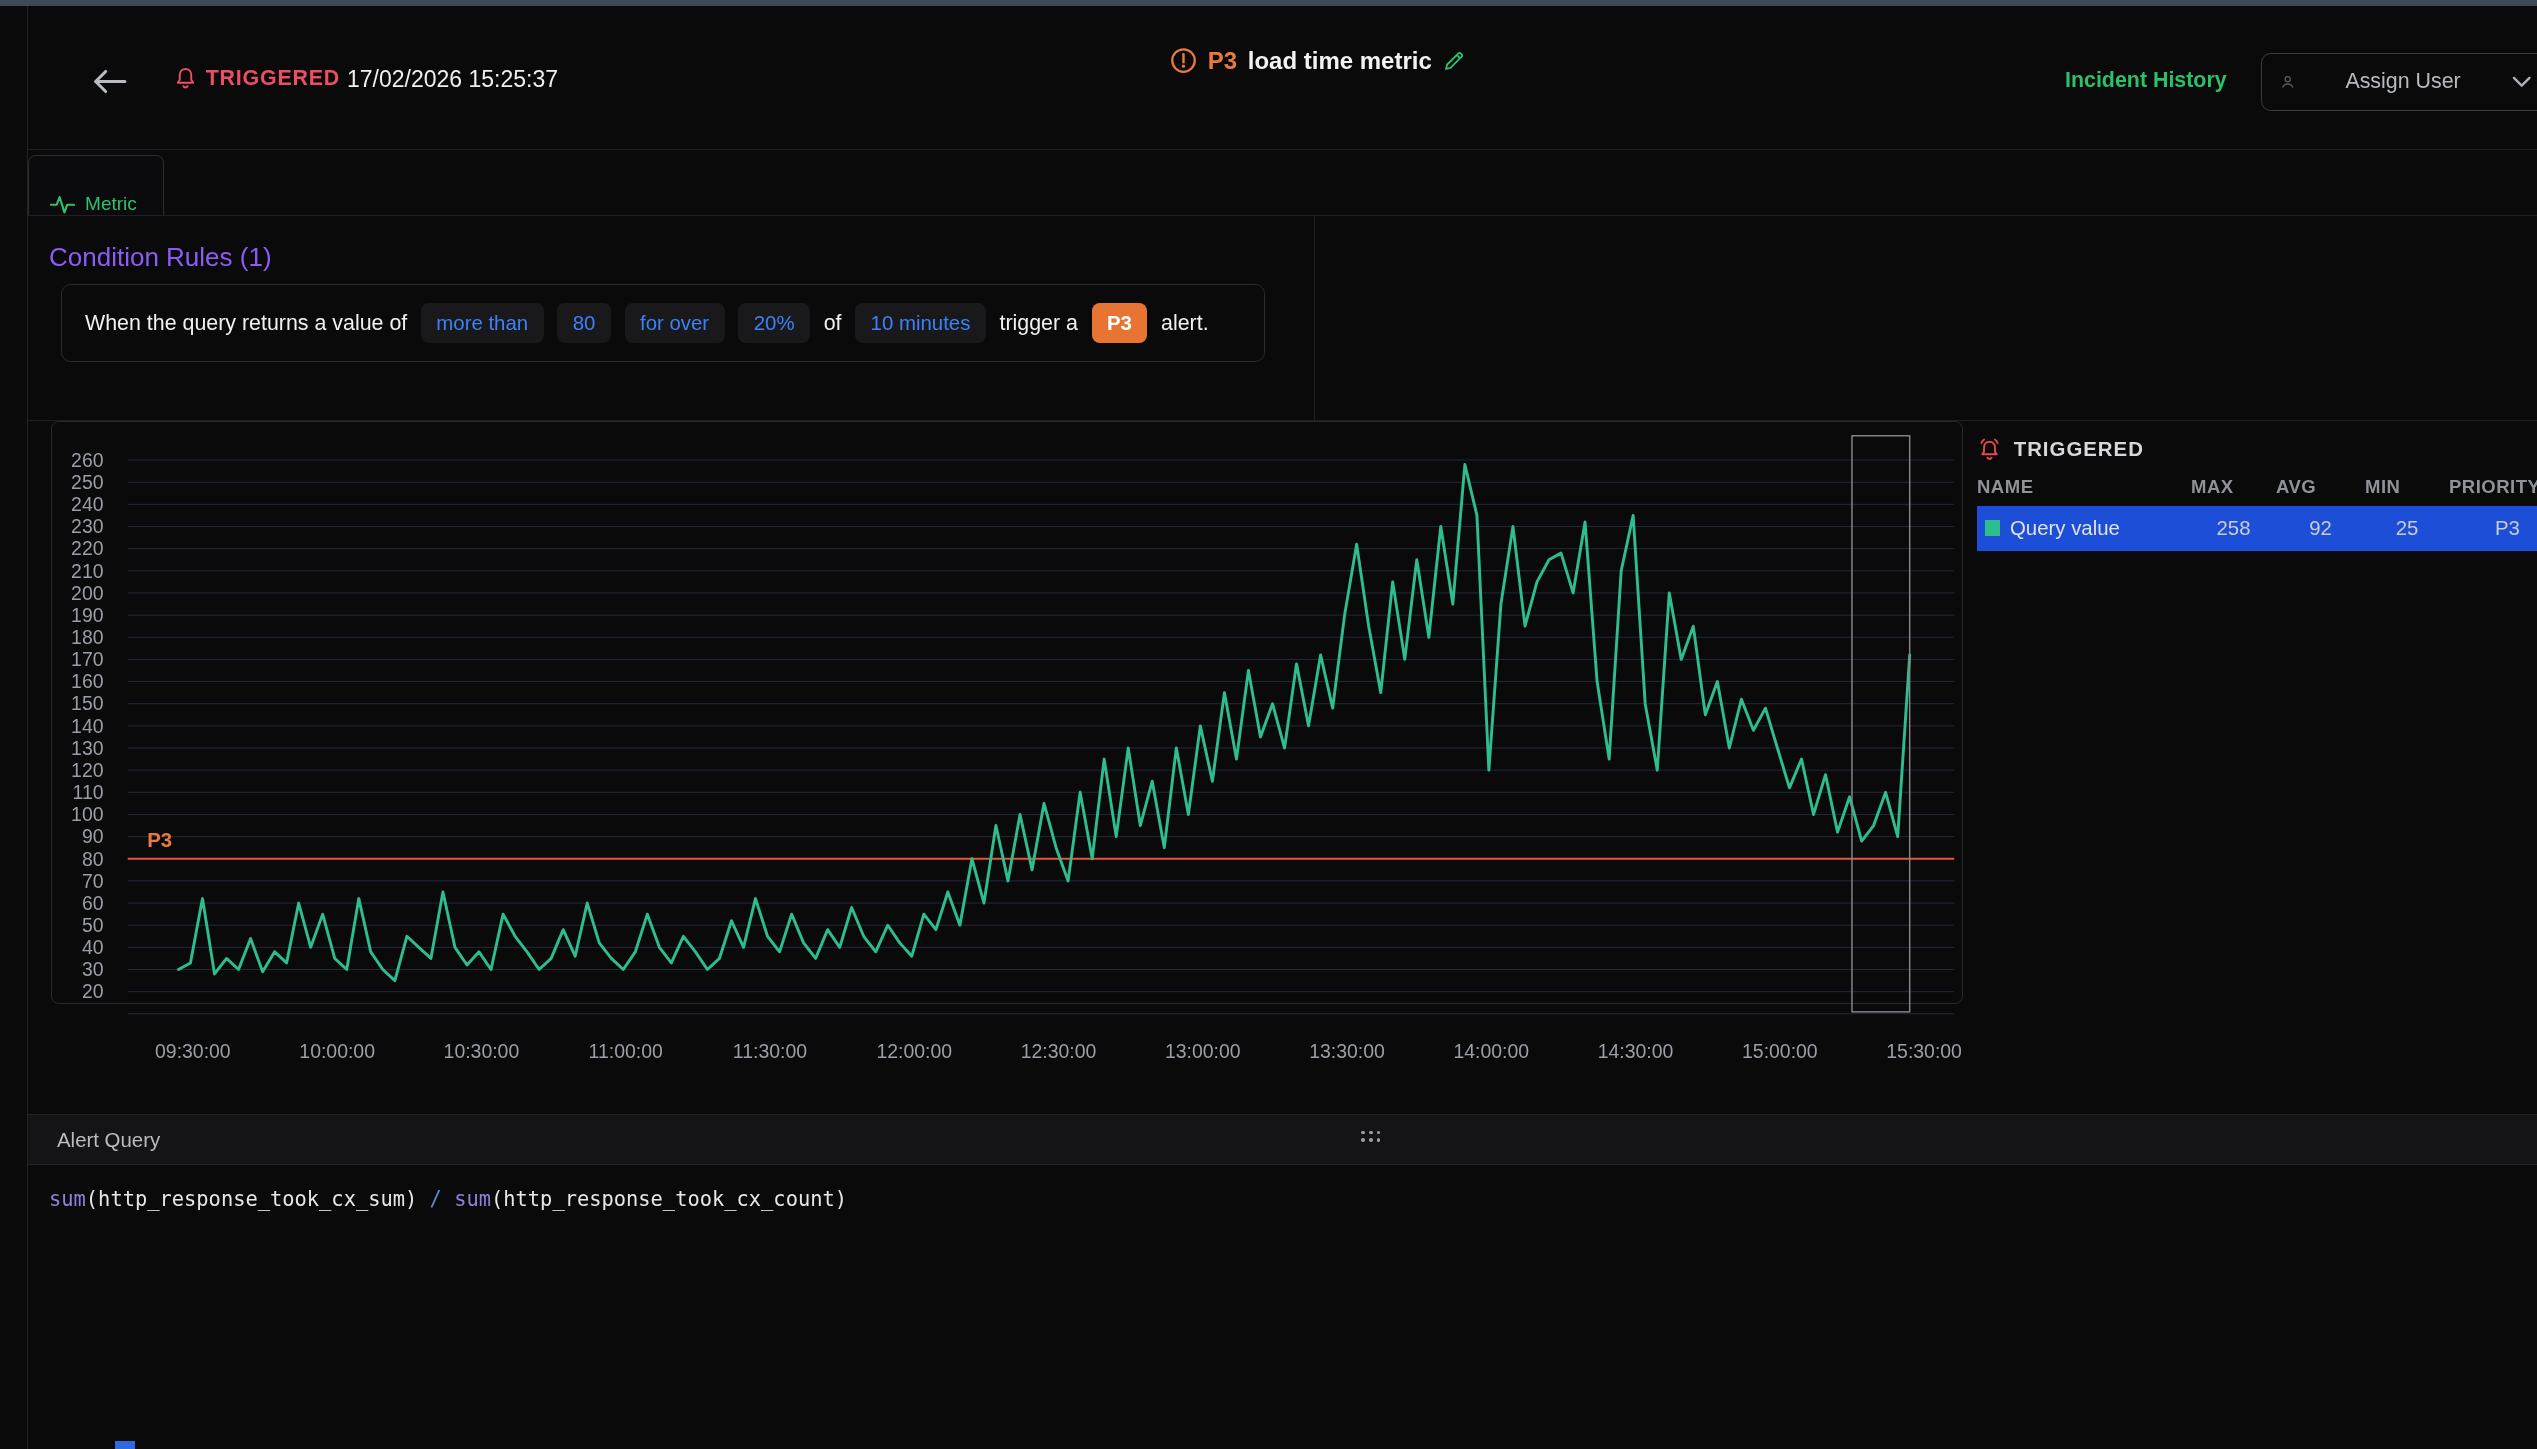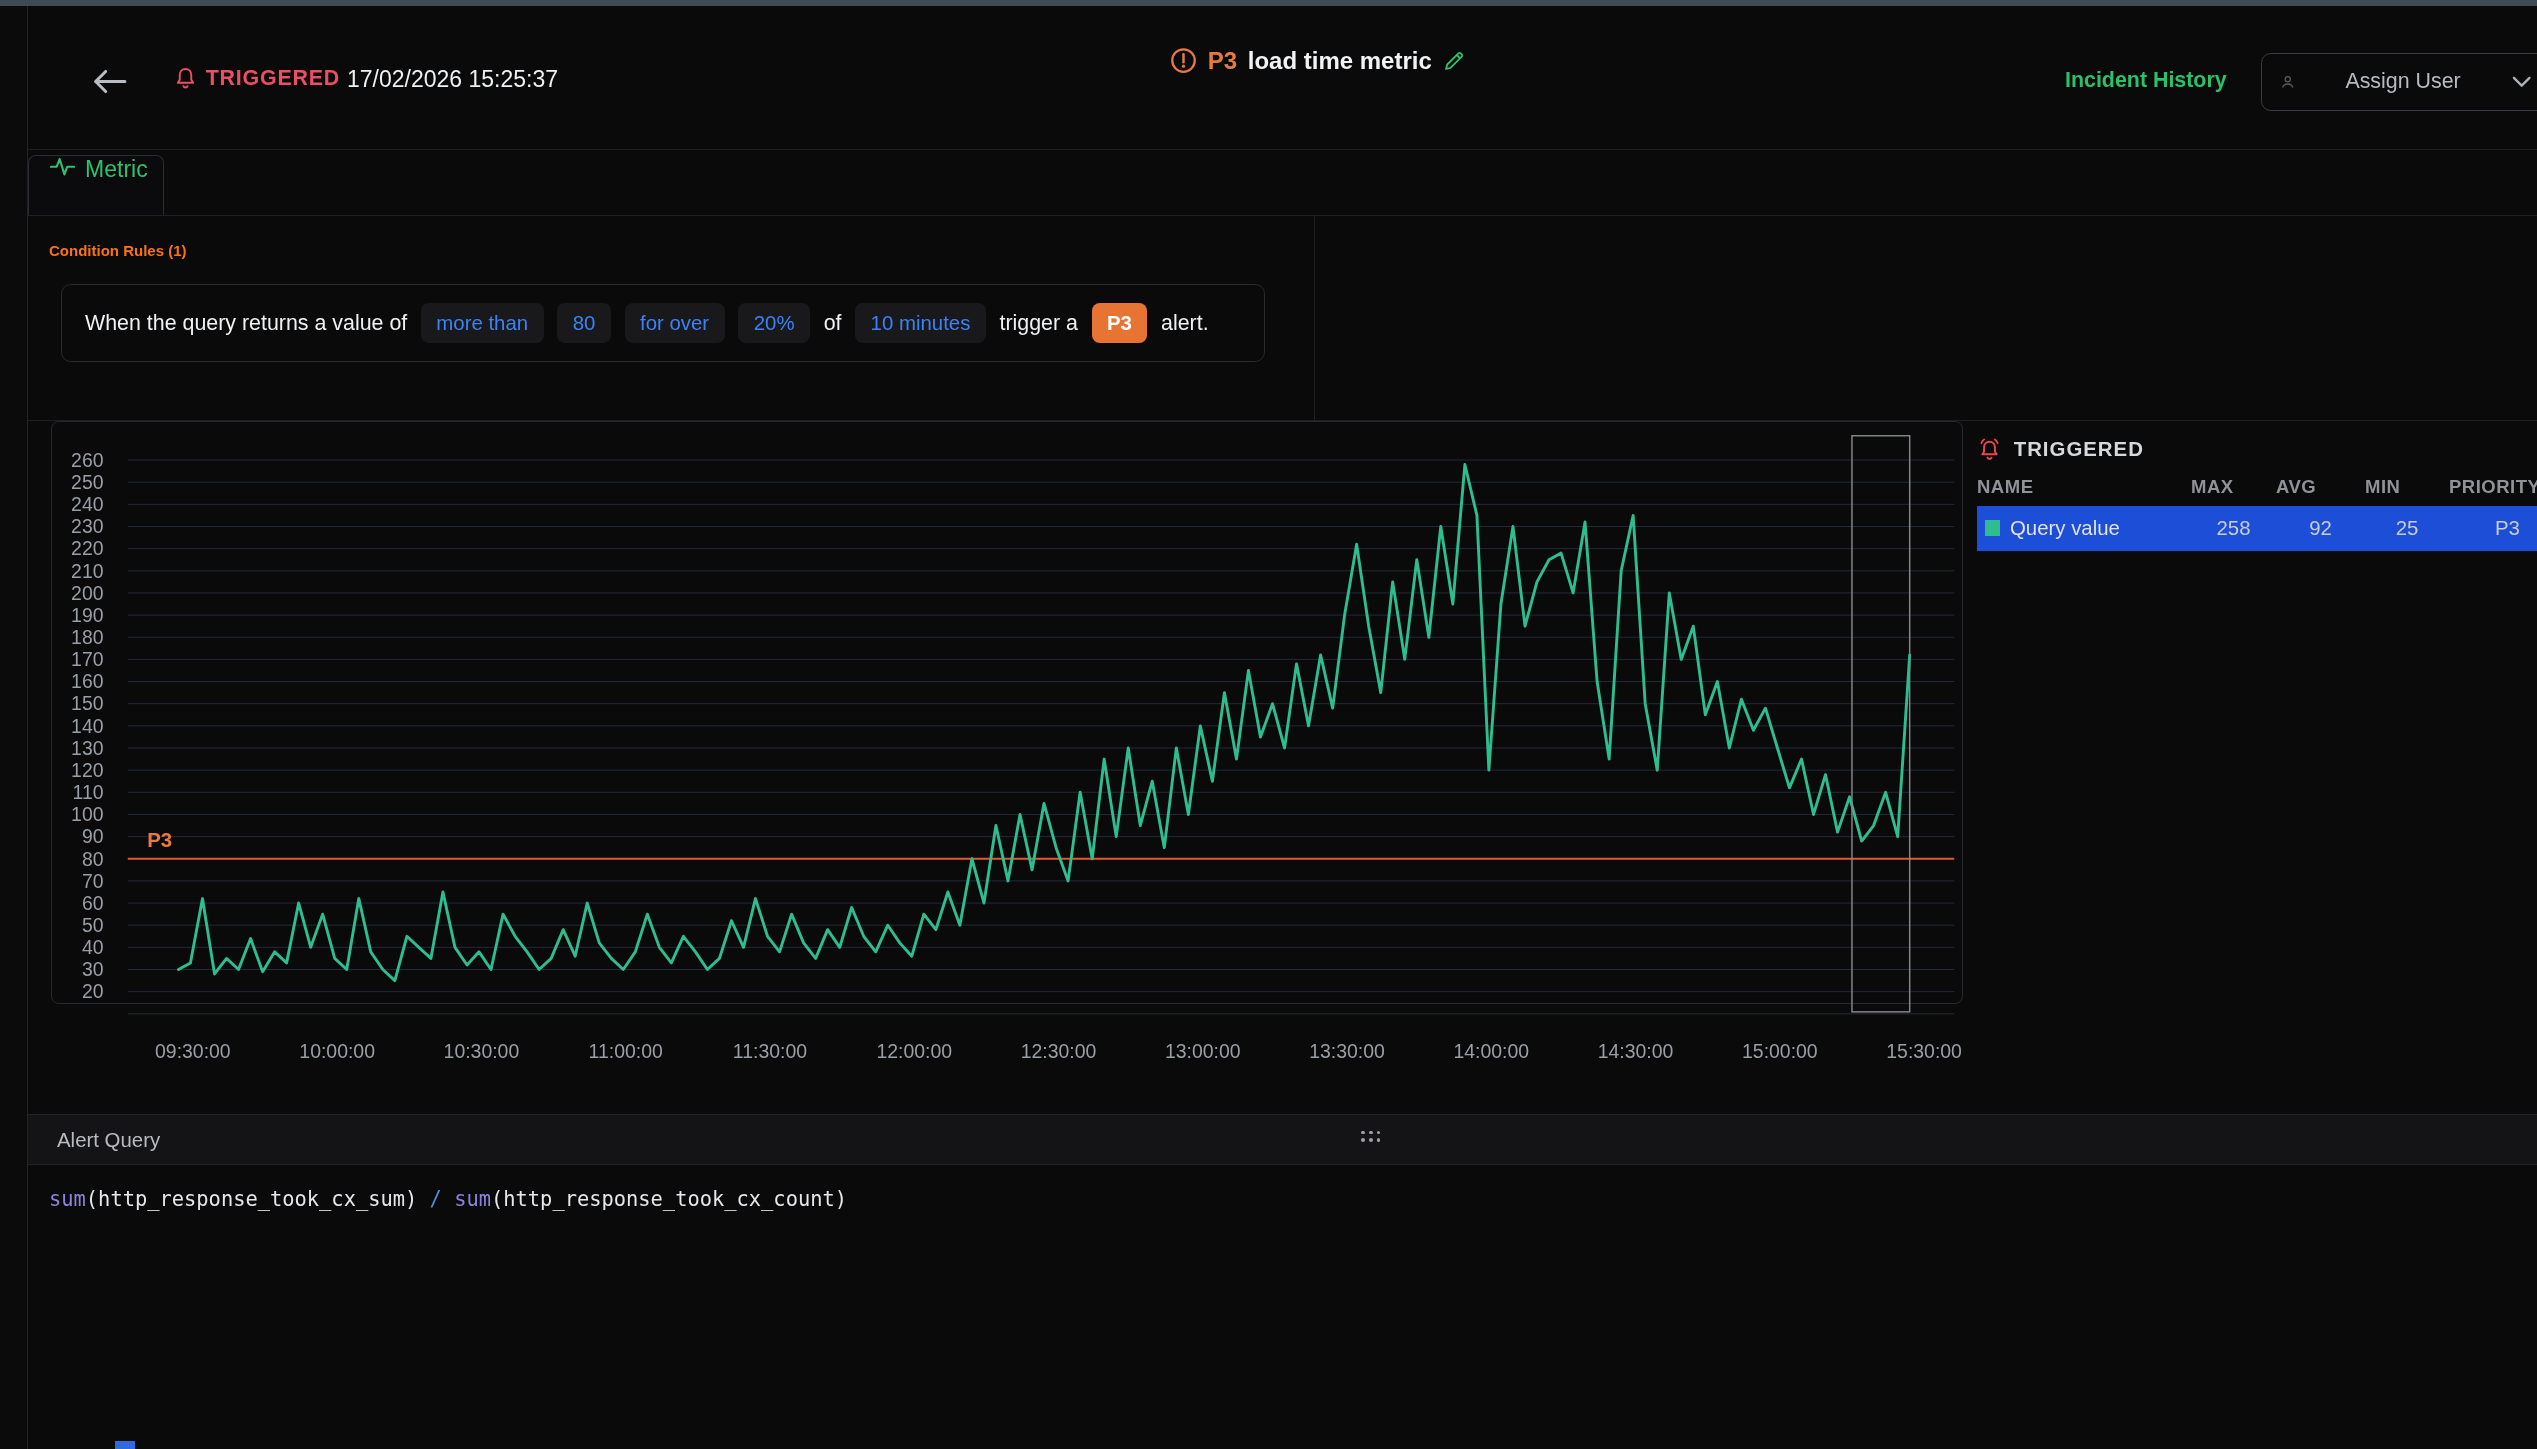--- a/index.html
+++ b/index.html
@@ -20,26 +20,26 @@
   .status-badge .txt { font-size:21.4px; font-weight:700; letter-spacing:0.8px; }
   .timestamp { position:absolute; left:319px; top:60px; font-size:23px; font-weight:500; color:#eef0f2; }
   .title-block { position:absolute; left:1142px; top:41px; display:flex; align-items:center; gap:10.7px; }
   .sev-label { font-size:24px; font-weight:700; color:#e87a3e; }
   .page-title { font-size:24px; font-weight:600; color:#f2f3f5; }
   .incident-link { position:absolute; left:2037px; top:62px; font-size:21.4px; font-weight:600; color:#2bc06a; cursor:pointer; }
   .assign-select { position:absolute; left:2233px; top:47px; width:290px; height:58px; border:1px solid #3a3d44; border-radius:9.7px; display:flex; align-items:center; padding:0 17.5px; gap:13.6px; cursor:pointer; }
   .assign-select .lbl { flex:1; font-size:21.4px; color:#b7bac0; text-align:center; }
 
   
-  .tab-metric { position:absolute; left:28px; top:155px; width:136px; height:60px; border:1px solid #2b2b30; border-bottom:none; border-radius:7.8px 7.8px 0 0; display:flex; align-items:flex-start; gap:9.7px; padding-left:21.4px; color:#2cc26e; font-size:23px; cursor:pointer; background:#0b0b0d; }
+  .tab-metric { position:absolute; left:28px; top:155px; width:136px; height:60px; border:1px solid #2b2b30; border-bottom:none; border-radius:7.8px 7.8px 0 0; display:flex; align-items:flex-end; gap:9.7px; padding-left:21.4px; color:#2cc26e; font-size:19px; cursor:pointer; background:#0b0b0d; }
   .tabs-line { position:absolute; left:28px; top:215px; right:0; height:1px; background:#202024; }
 
   
   .cond-divider { position:absolute; left:1314px; top:216px; width:1px; height:204px; background:#202024; }
-  .cond-heading { position:absolute; left:49px; top:242px; font-size:15px; color:#f97316;font-weight:bold; }
+  .cond-heading { position:absolute; left:49px; top:242px; font-size:26px; color:#8b5cf6; }
   .rule-box { position:absolute; left:61px; top:284px; width:1204px; height:78px; border:1px solid #2a2a2f; border-radius:9.7px; display:flex; align-items:center; gap:13.6px; padding:0 23px; font-size:21.4px; font-weight:500; color:#f0f1f3; white-space:nowrap; }
   .chip { background:#19191c; color:#3b82f6; border-radius:7.8px; padding:8.7px 15.5px; font-size:20.4px; font-weight:400; cursor:pointer; }
   .chip-priority { background:#e87434; color:#ffffff; border-radius:7.8px; padding:8.7px 15.5px; font-size:20.4px; font-weight:700; cursor:pointer; }
   .chart-section-line { position:absolute; left:28px; top:420px; right:0; height:1px; background:#202024; }
 
   
   .chart-box { position:absolute; left:51px; top:421px; width:1912px; height:583px; border:1px solid #27292e; border-radius:7.8px; }
   .chart-box svg { position:absolute; left:0; top:0; }
 
   

